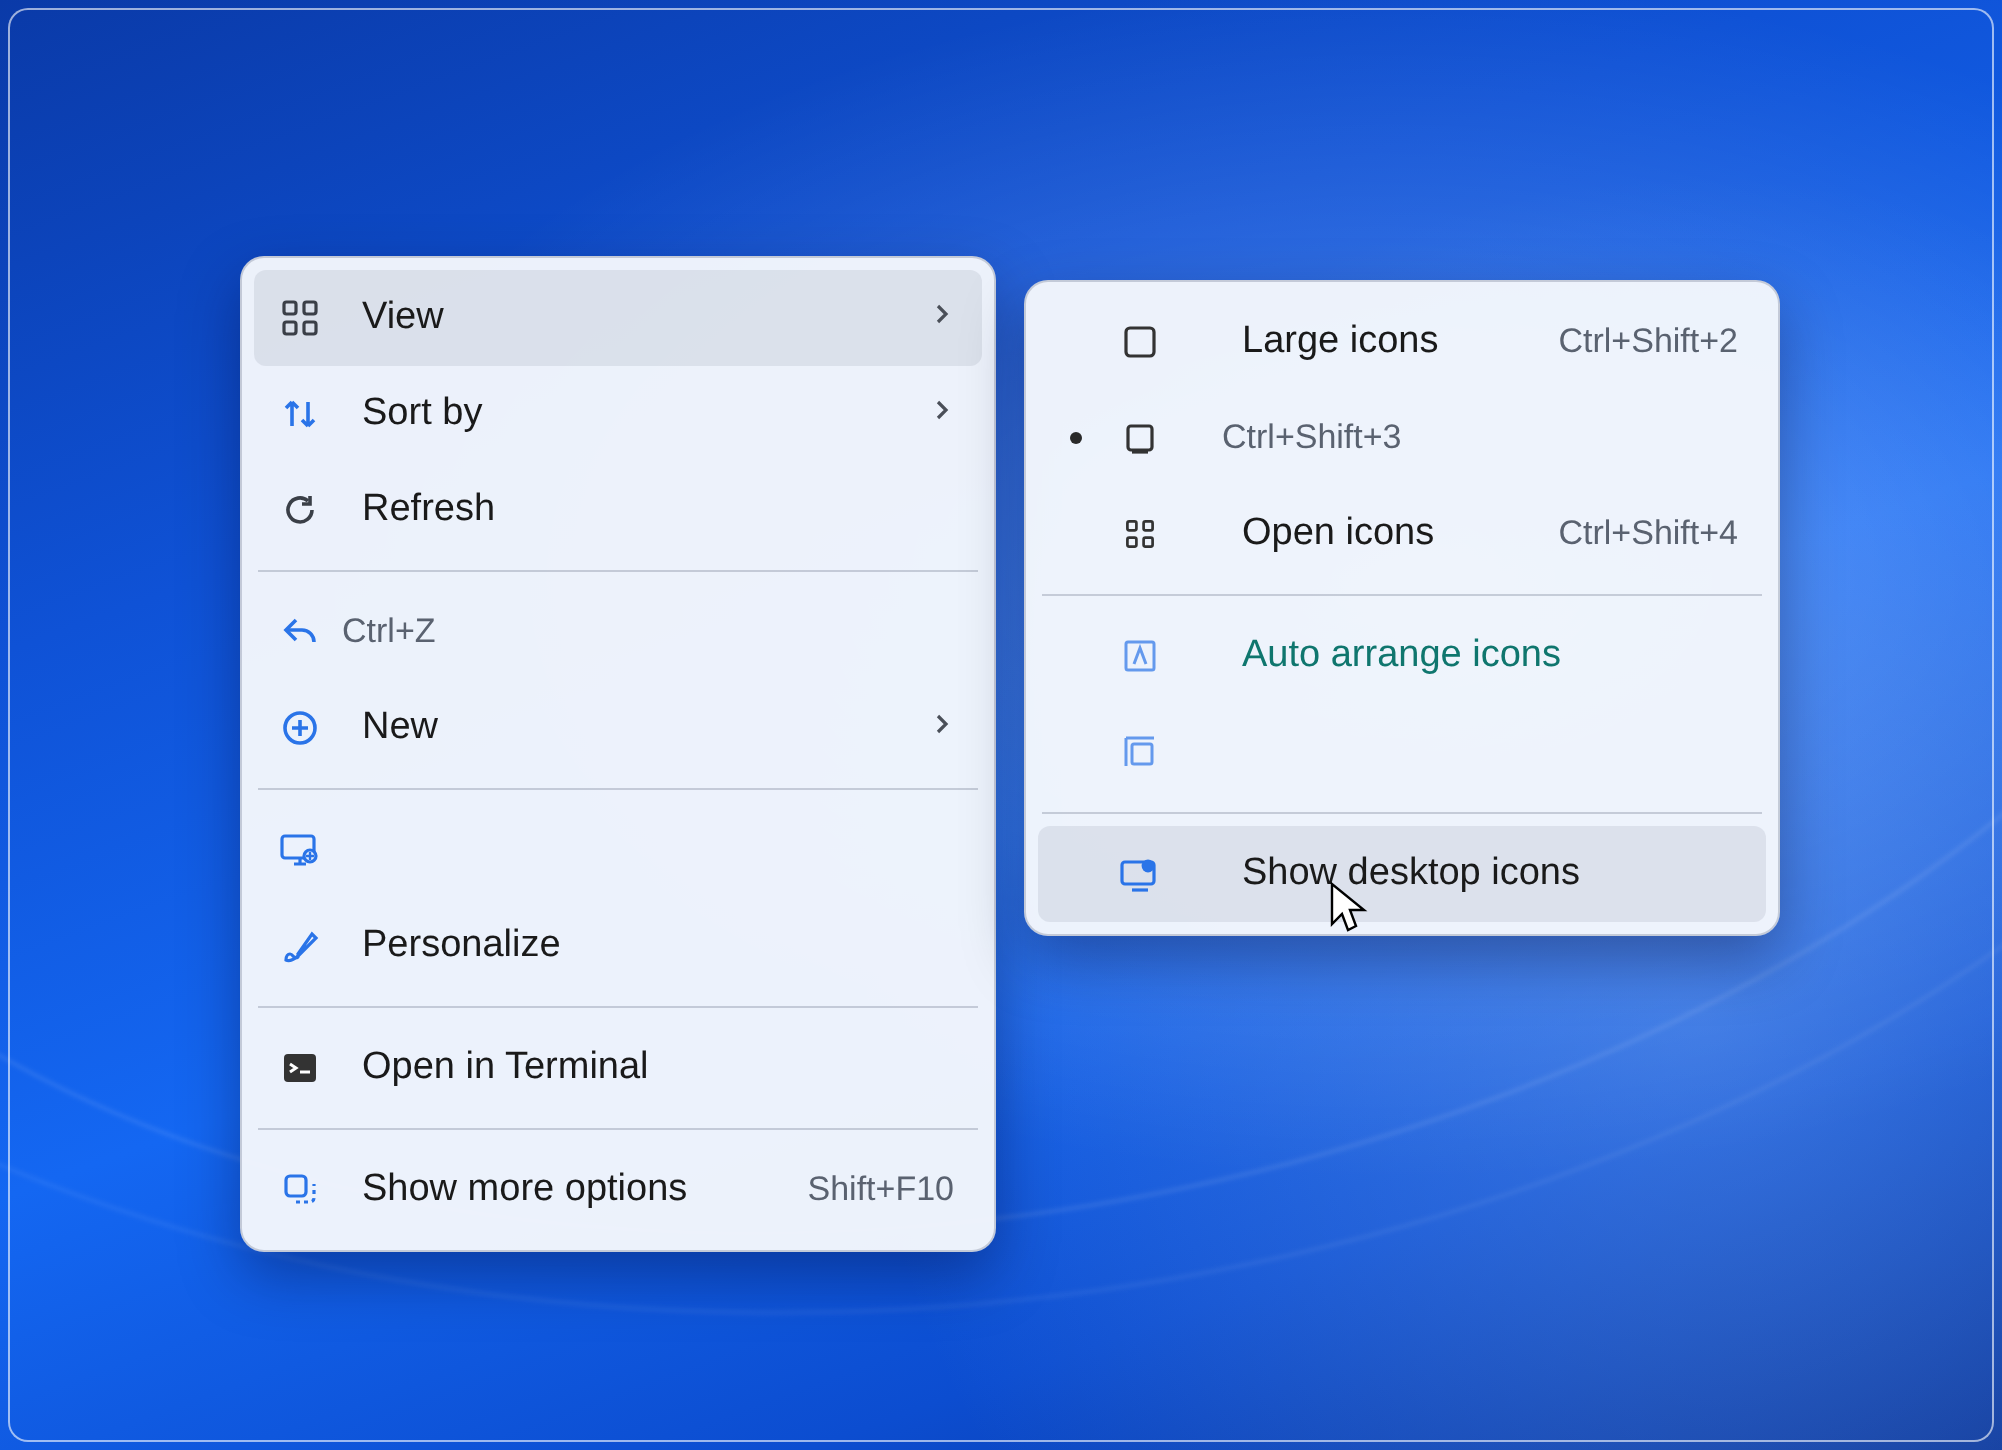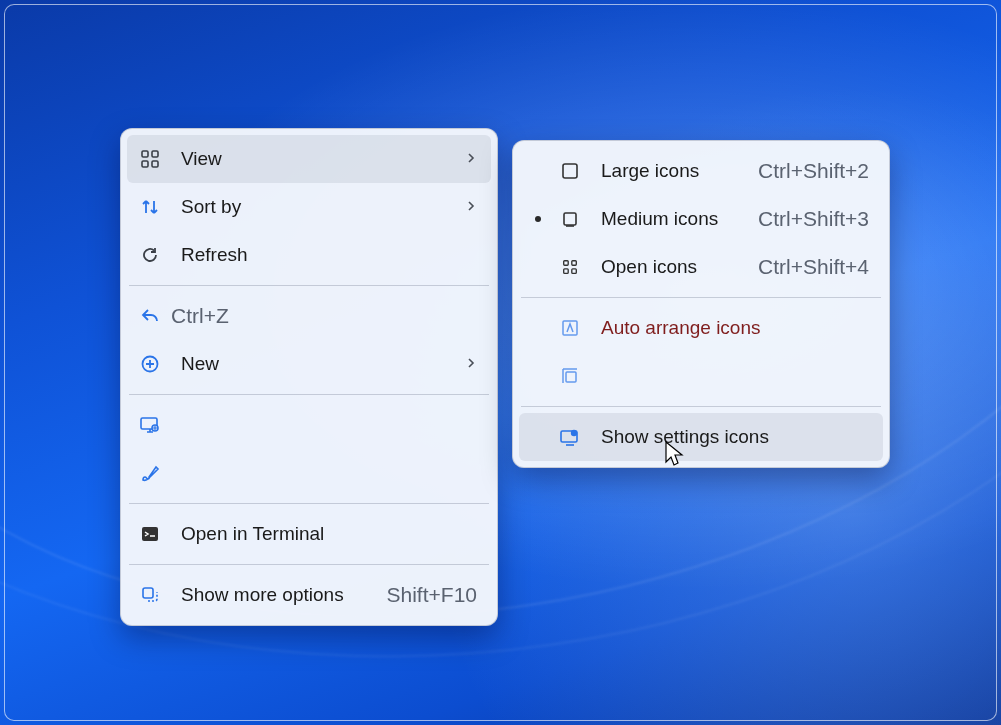--- a/index.html
+++ b/index.html
@@ -47,31 +47,31 @@
     height: 48px;
     padding: 0 14px 0 12px;
     border-radius: 6px;
     position: relative;
   }
   .item.hover { background: rgba(120,130,150,0.15); }
   .sep { height: 1px; background: rgba(120,130,150,0.35); margin: 6px 2px; }
 
   .ico { width: 22px; height: 22px; display:flex; align-items:center; justify-content:center; flex: 0 0 22px; }
   .lbl { margin-left: 20px; flex: 1 1 auto; }
-  .acc { color: #5a6270; font-size: 21px; margin-left: 10px; }
+  .acc { color: #5a6270; font-size: 17px; margin-left: 10px; }
   .chev { color: #4a4f58; font-size: 16px; margin-left: 8px; }
 
-  .sub .item { padding-left: 40px; }
+  .sub .item { padding-left: 40px; gap: 20px; }
   .sub .ico { flex: 0 0 22px; }
   .sub .lbl { margin-left: 20px; }
   .bullet {
     position: absolute; left: 16px; top: 50%; transform: translateY(-50%);
     width: 6px; height: 6px; background:#2a2a2a; border-radius:50%;
   }
-  .disabled .lbl { color: #7f1d1d; }
+  .disabled .lbl { color: #0f766e; }
   .disabled .ico svg { opacity: 0.7; }
 
   .cursor {
     position: absolute; left: 664px; top: 440px; width: 22px; height: 30px;
     pointer-events:none;
   }
 </style>
 </head>
 <body>
 <div class="swoop"></div>
@@ -160,20 +160,21 @@
       </svg>
     </span>
   </div>
 
   <div class="item">
     <span class="ico">
       <svg viewBox="0 0 20 20" width="20" height="20" fill="none" stroke="#2a74e8" stroke-width="1.6">
         <path d="M3 17c0-2 1-3 2-3 1.5 0 1.5 2 3 2 1 0 1.5-1 1-2L16 4l2 2L9 15c-1 1-4 3-6 2z"></path>
       </svg>
     </span>
+    <span class="lbl">Personalize</span>
   </div>
 
   <div class="sep"></div>
 
   <div class="item">
     <span class="ico">
       <svg viewBox="0 0 20 20" width="20" height="20">
         <rect x="2" y="3" width="16" height="14" rx="2" fill="#333"></rect>
         <path d="M5 8l3 2-3 2M10 12h5" stroke="#fff" stroke-width="1.5" fill="none"></path>
       </svg>
@@ -208,21 +209,20 @@
   </div>
 
   <div class="item">
     <span class="bullet"></span>
     <span class="ico">
       <svg viewBox="0 0 20 20" width="20" height="20" fill="none" stroke="#333" stroke-width="1.6">
         <rect x="4" y="4" width="12" height="12" rx="1.5"></rect>
           <path d="M6 17h8"></path>
       </svg>
     </span>
-    <span class="lbl">Medium icons</span>
     <span class="acc">Ctrl+Shift+3</span>
   </div>
 
   <div class="item">
     <span class="ico">
       <svg viewBox="0 0 20 20" width="18" height="18" fill="none" stroke="#333" stroke-width="1.5">
         <rect x="3" y="3" width="5" height="5" rx="1"></rect>
           <rect x="12" y="3" width="5" height="5" rx="1"></rect>
         <rect x="3" y="12" width="5" height="5" rx="1"></rect>
           <rect x="12" y="12" width="5" height="5" rx="1"></rect>
@@ -256,21 +256,21 @@
   <div class="sep"></div>
 
   <div class="item hover">
     <span class="ico">
       <svg viewBox="0 0 22 20" width="22" height="20" fill="none" stroke="#2a74e8" stroke-width="1.6">
         <rect x="2" y="4" width="16" height="11" rx="1.5"></rect>
           <path d="M7 18h8"></path>
         <circle cx="15" cy="6" r="3.2" fill="#2a74e8" stroke="none"></circle>
       </svg>
     </span>
-    <span class="lbl">Show settings icons</span>
+    <span class="lbl">Show desktop icons</span>
   </div>
 </div>
 
 <div class="cursor">
   <svg viewBox="0 0 20 28" width="20" height="28">
     <path d="M2 2l0 20 5-5 3 8 4-2-3-8 7 0z" fill="#fff" stroke="#000" stroke-width="1.2"></path>
   </svg>
 </div>
 
 </body></html>

